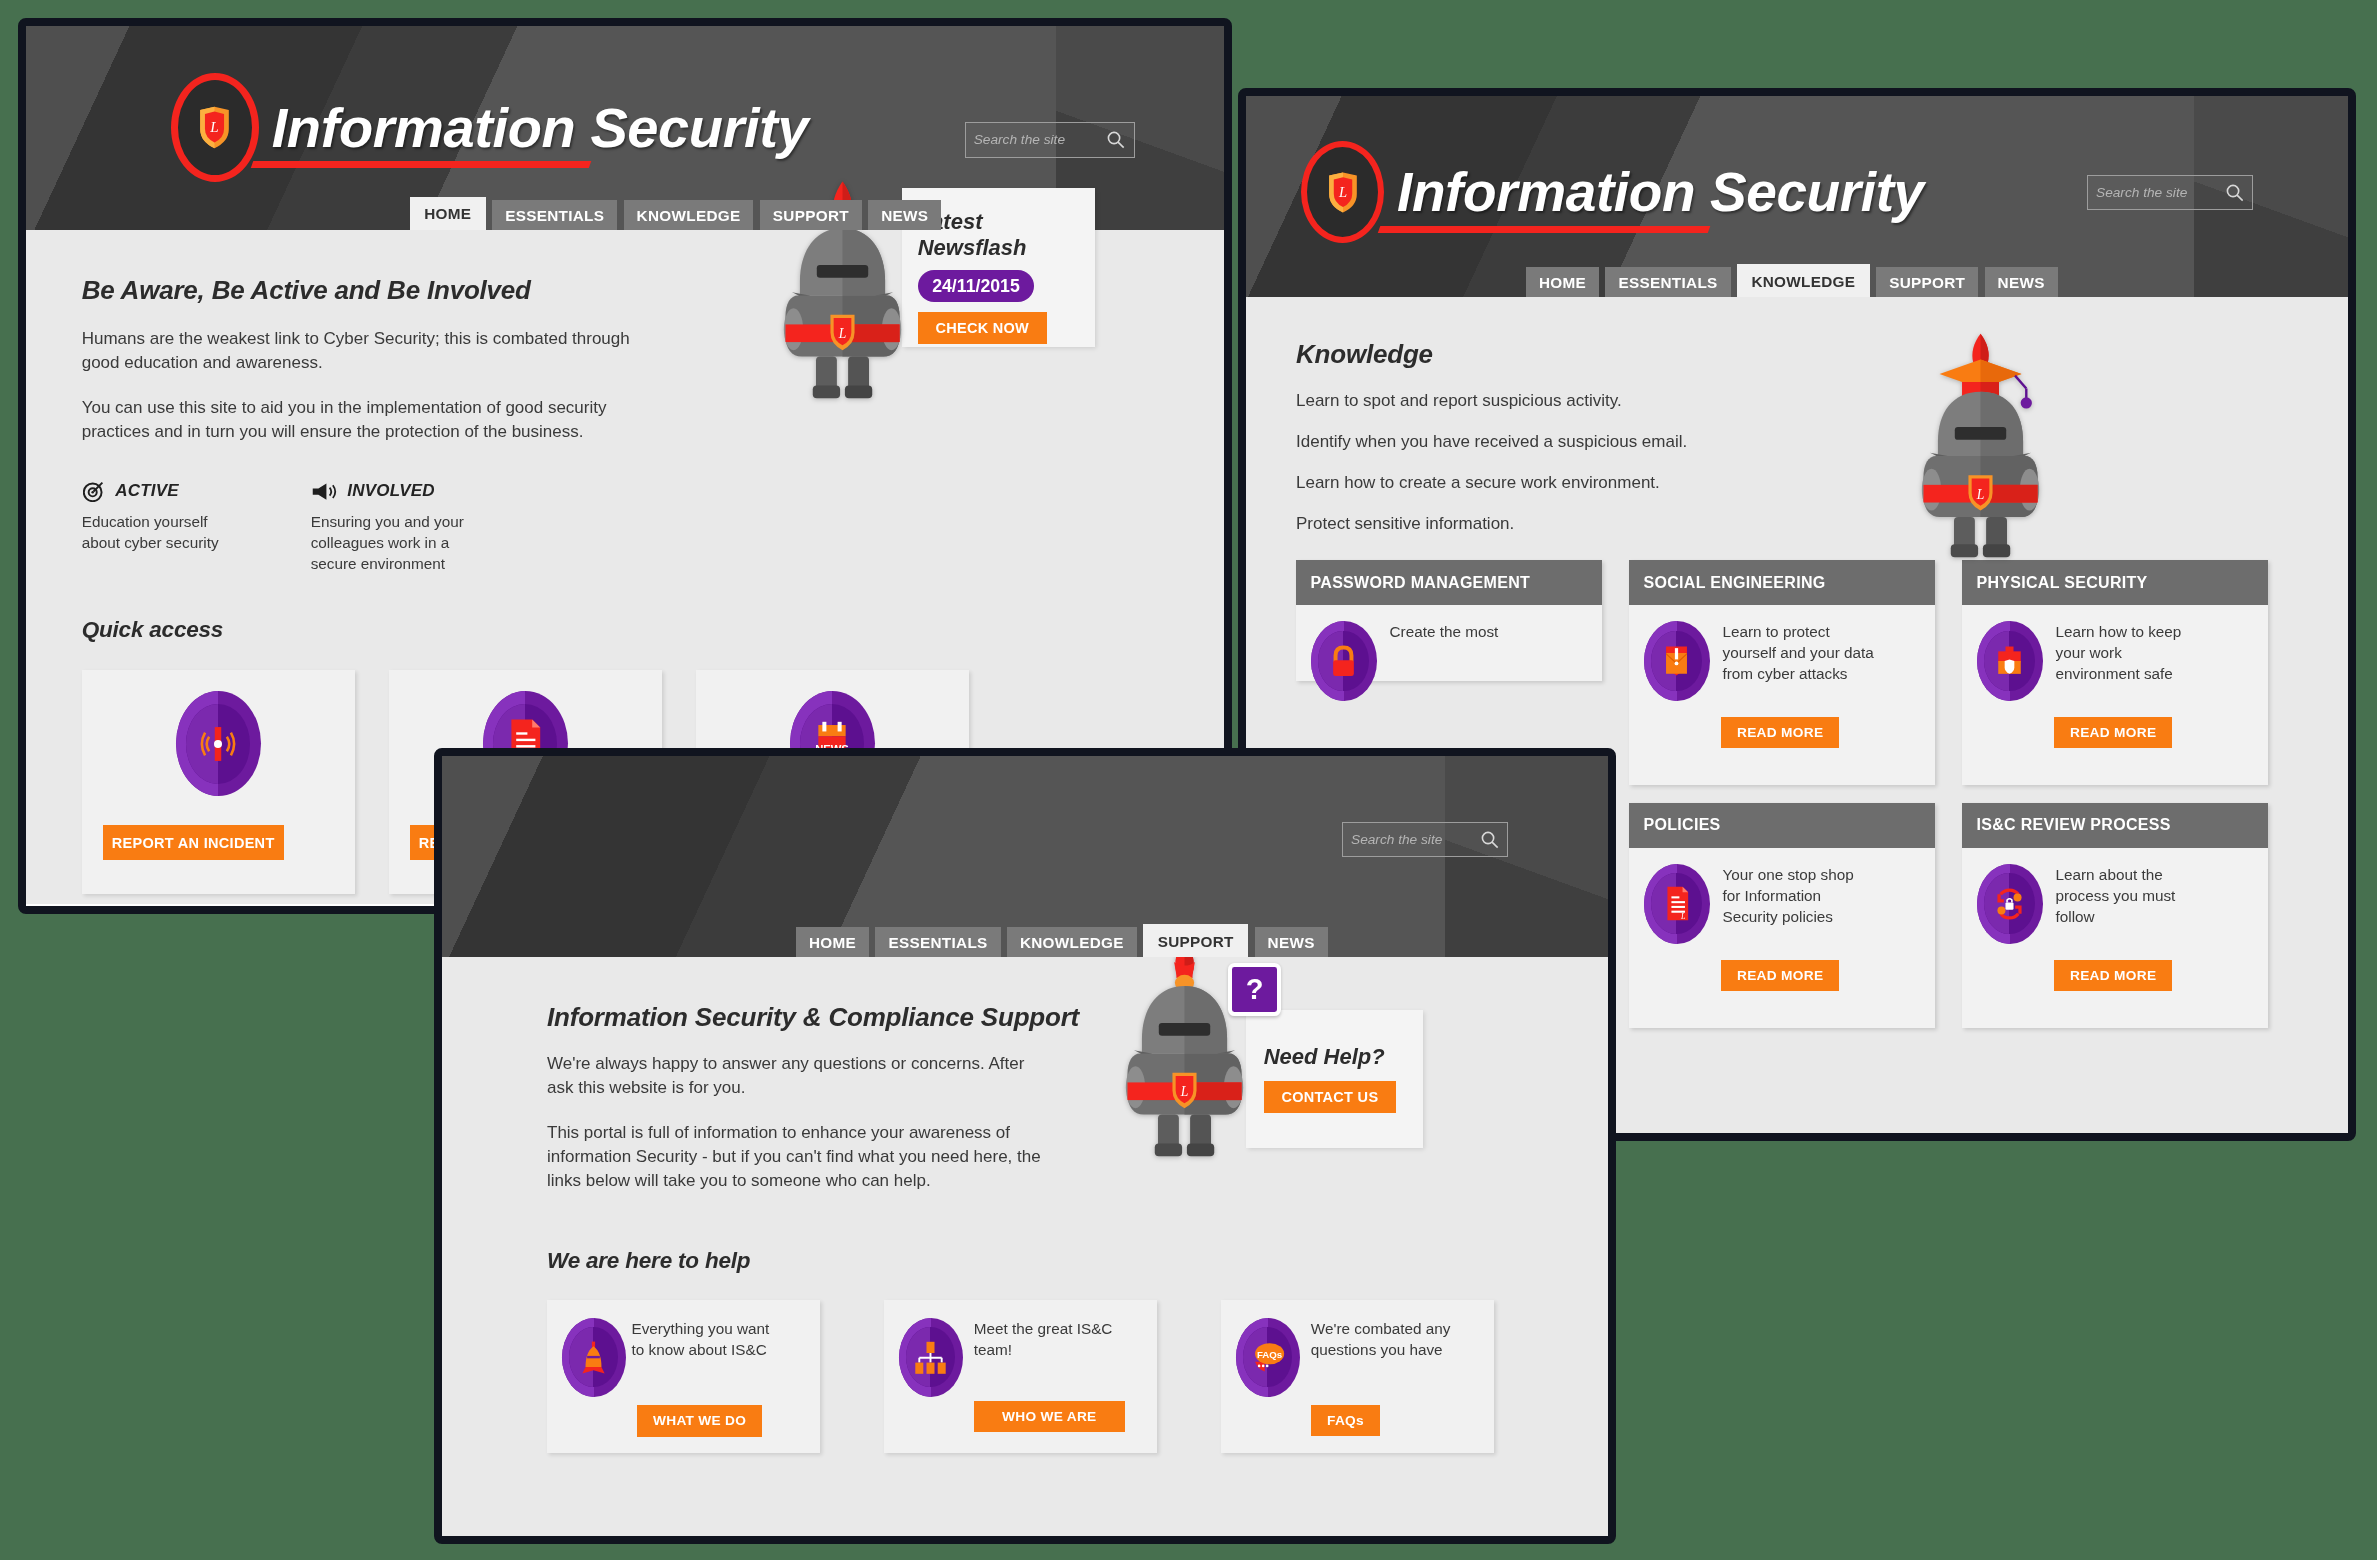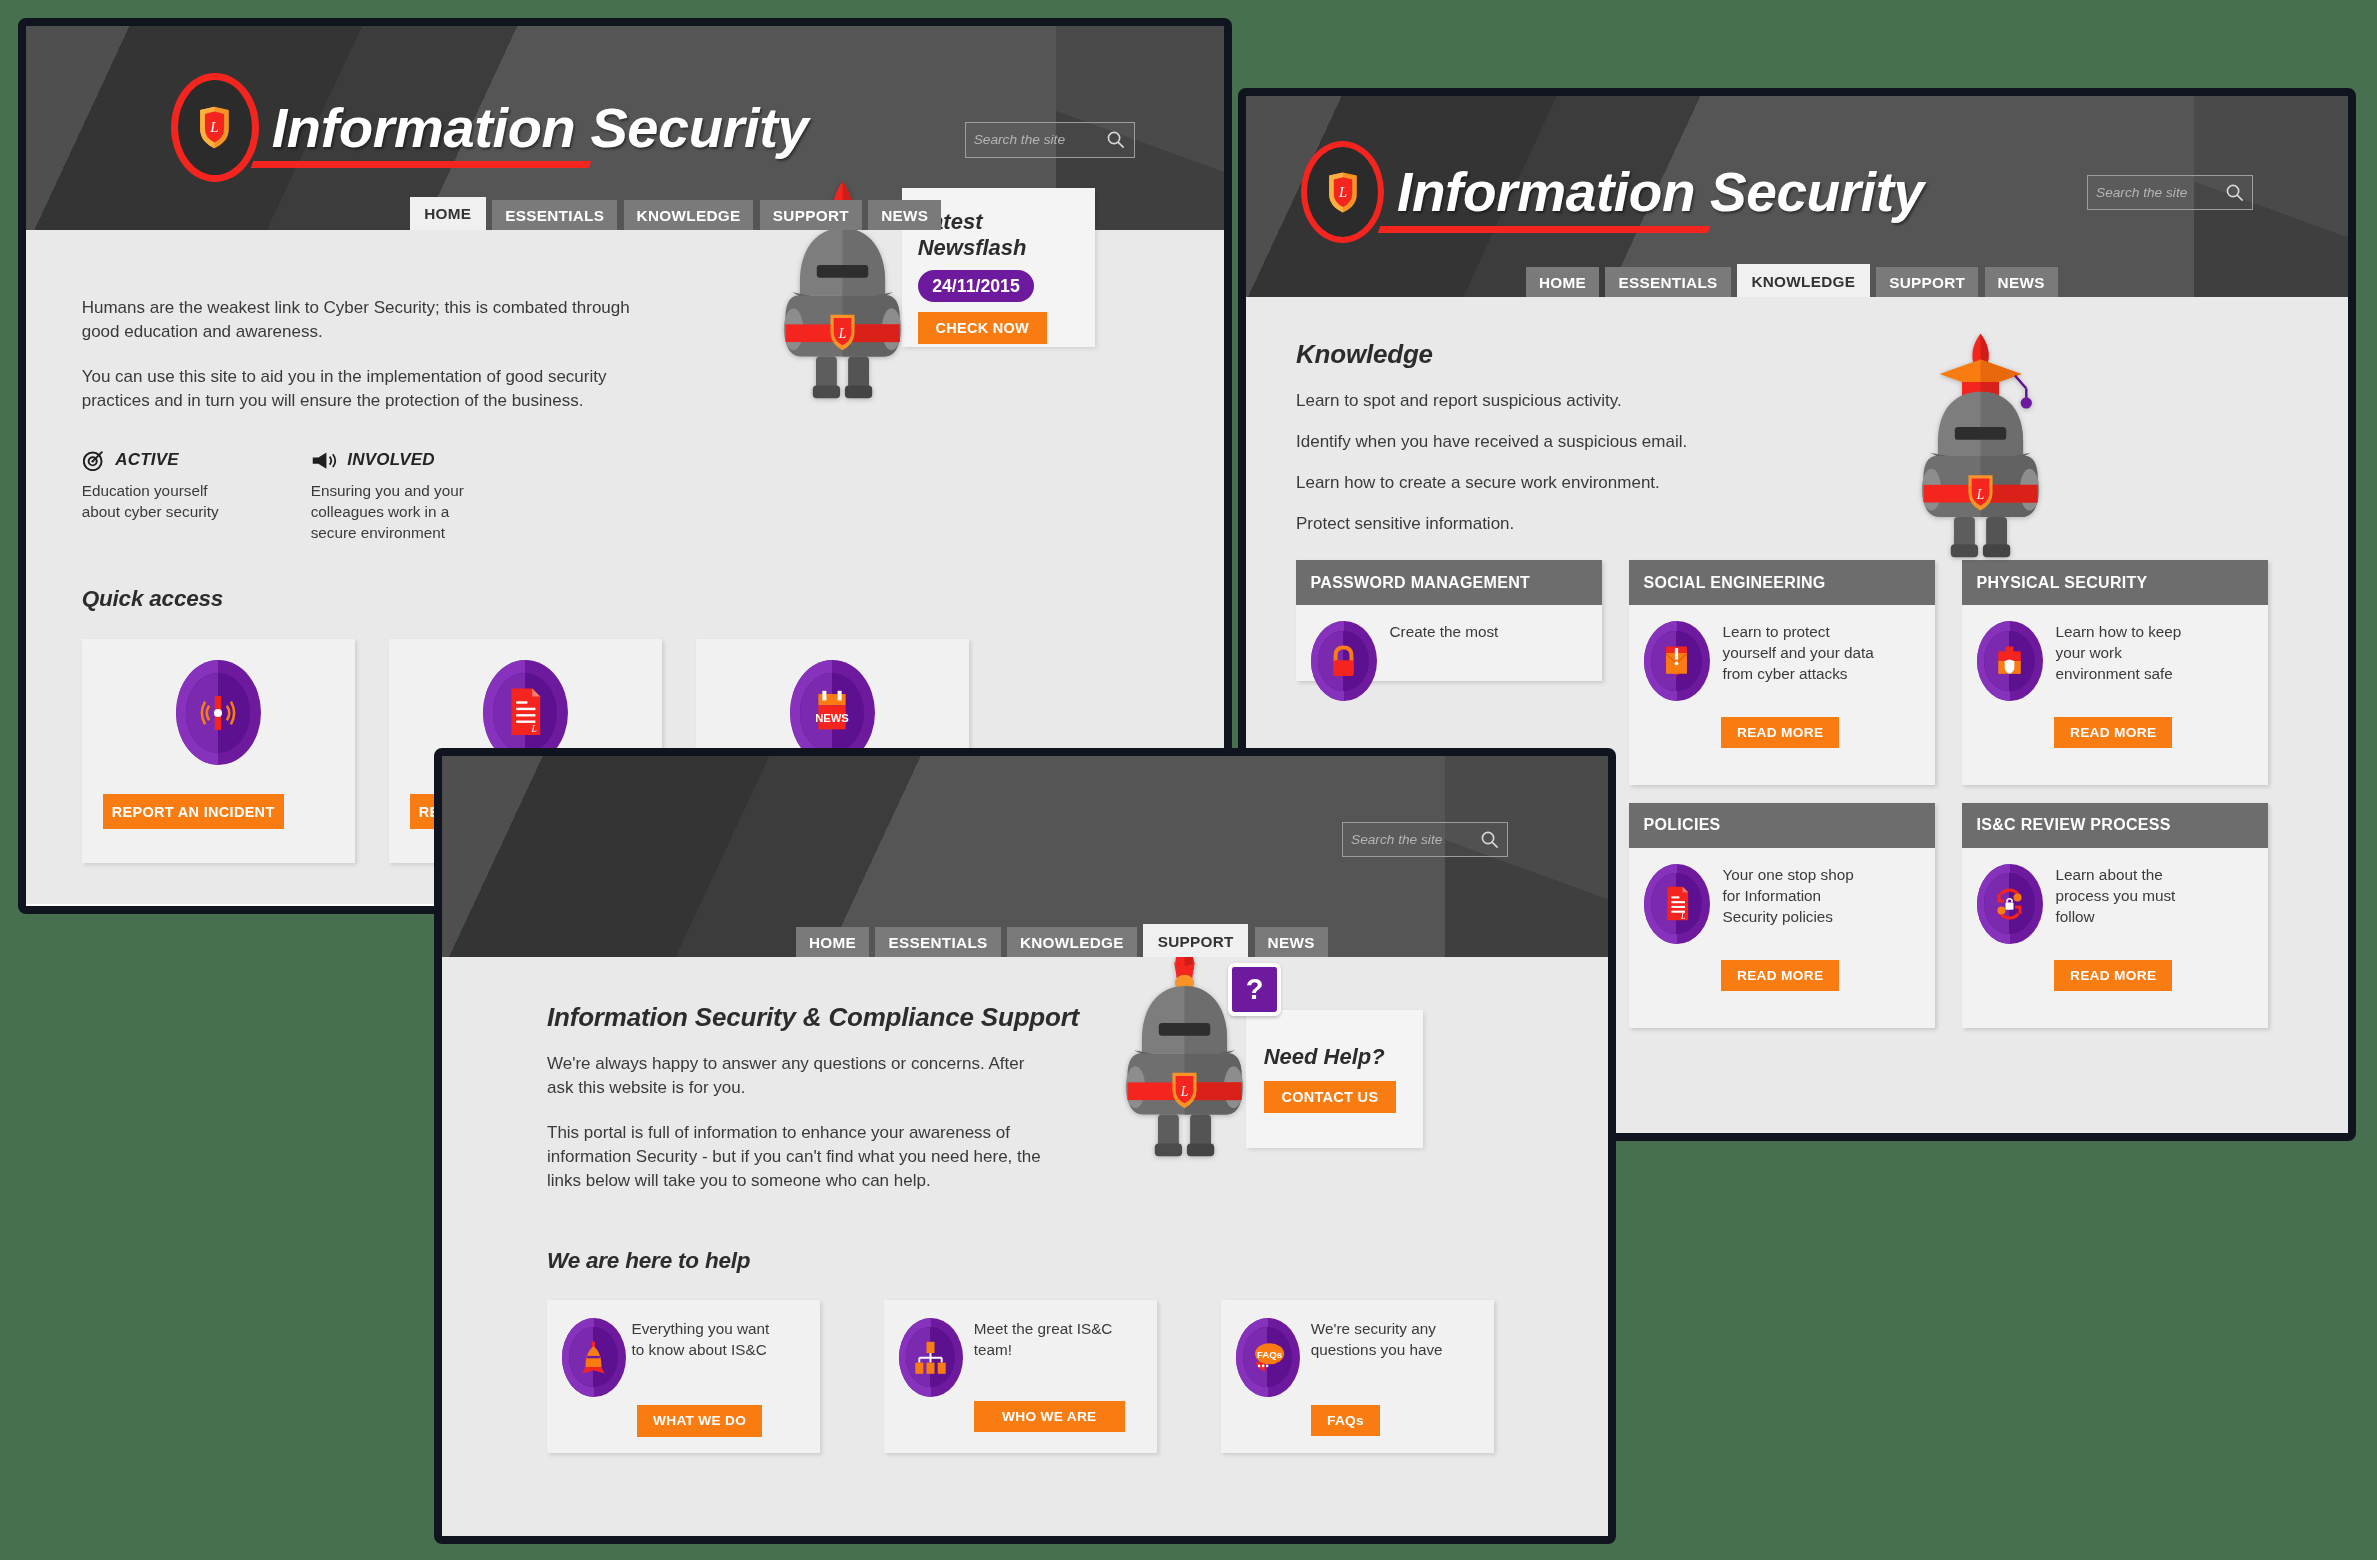--- a/index.html
+++ b/index.html
@@ -163,20 +163,21 @@
         <div class="tab active" style="height:35px;padding:0 14.5px;font-size:15.3px;margin-top:-35px;">HOME</div>
         <div class="tab" style="height:32px;padding:0 13px;font-size:15.3px;margin-top:-32px;">ESSENTIALS</div>
         <div class="tab" style="height:32px;padding:0 13px;font-size:15.3px;margin-top:-32px;">KNOWLEDGE</div>
         <div class="tab" style="height:32px;padding:0 13px;font-size:15.3px;margin-top:-32px;">SUPPORT</div>
         <div class="tab" style="height:32px;padding:0 13px;font-size:15.3px;margin-top:-32px;">NEWS</div>
       </div>
     </div>
   </div>
 
   <div class="page" style="height:674px;padding:45px 56px 0 56px;">
+    <h2 class="sec" style="font-size:26px;">Be Aware, Be Active and Be Involved</h2>
     <p class="body" style="font-size:17px;line-height:24px;width:563px;margin-top:21px;">Humans are the weakest link to Cyber Security; this is combated through good education and awareness.</p>
     <p class="body" style="font-size:17px;line-height:24px;width:563px;margin-top:21px;">You can use this site to aid you in the implementation of good security practices and in turn you will ensure the protection of the business.</p>
 
     <div style="display:flex;margin-top:37px;width:643px;">
       <div style="width:229px;">
         <div class="feat" style="align-items:center;">
           <span class="ic" style="width:24px;height:21px;">
             <svg width="21" height="21" viewBox="0 0 26 26">
               <circle cx="12" cy="14" r="11" fill="none" stroke="#1f1f1f" stroke-width="2.4"></circle>
               <circle cx="12" cy="14" r="5" fill="none" stroke="#1f1f1f" stroke-width="2.4"></circle>
@@ -598,21 +599,21 @@
               <svg width="42" height="42" viewBox="0 0 52 52">
                 <path d="M10 32 L22 32 L22 44 Q14 42 10 32 Z" fill="#f4241e"></path>
                 <circle cx="15" cy="37" r="1.6" fill="#ffffff"></circle>
                 <circle cx="20" cy="37" r="1.6" fill="#ffffff"></circle>
                 <circle cx="25" cy="37" r="1.6" fill="#ffffff"></circle>
                 <ellipse cx="28" cy="22" rx="18" ry="13" fill="#f97c12"></ellipse>
                 <text x="28" y="27" font-size="12" font-weight="bold" fill="#ffffff" text-anchor="middle" font-family="Liberation Sans, sans-serif">FAQs</text>
               </svg>
             </div>
           </div>
-          <p class="body" style="font-size:15.3px;line-height:21px;width:153px;">We're security any questions you have</p>
+          <p class="body" style="font-size:15.3px;line-height:21px;width:153px;">We're combated any questions you have</p>
         </div>
         <div class="btn" style="margin:8px 0 0 90px;height:31px;padding:0 16px;font-size:13.7px;">FAQs</div>
       </div>
     </div>
 
     <div class="panel" style="position:absolute;left:804px;top:53px;width:177px;height:138px;">
       <div style="font-style:italic;font-weight:bold;font-size:22px;color:#2c2c2c;margin:34px 0 0 17.7px;">Need Help?</div>
       <div class="btn" style="margin:11.3px 0 0 17.7px;height:32px;padding:0 17.7px;font-size:14.5px;">CONTACT US</div>
     </div>
 

